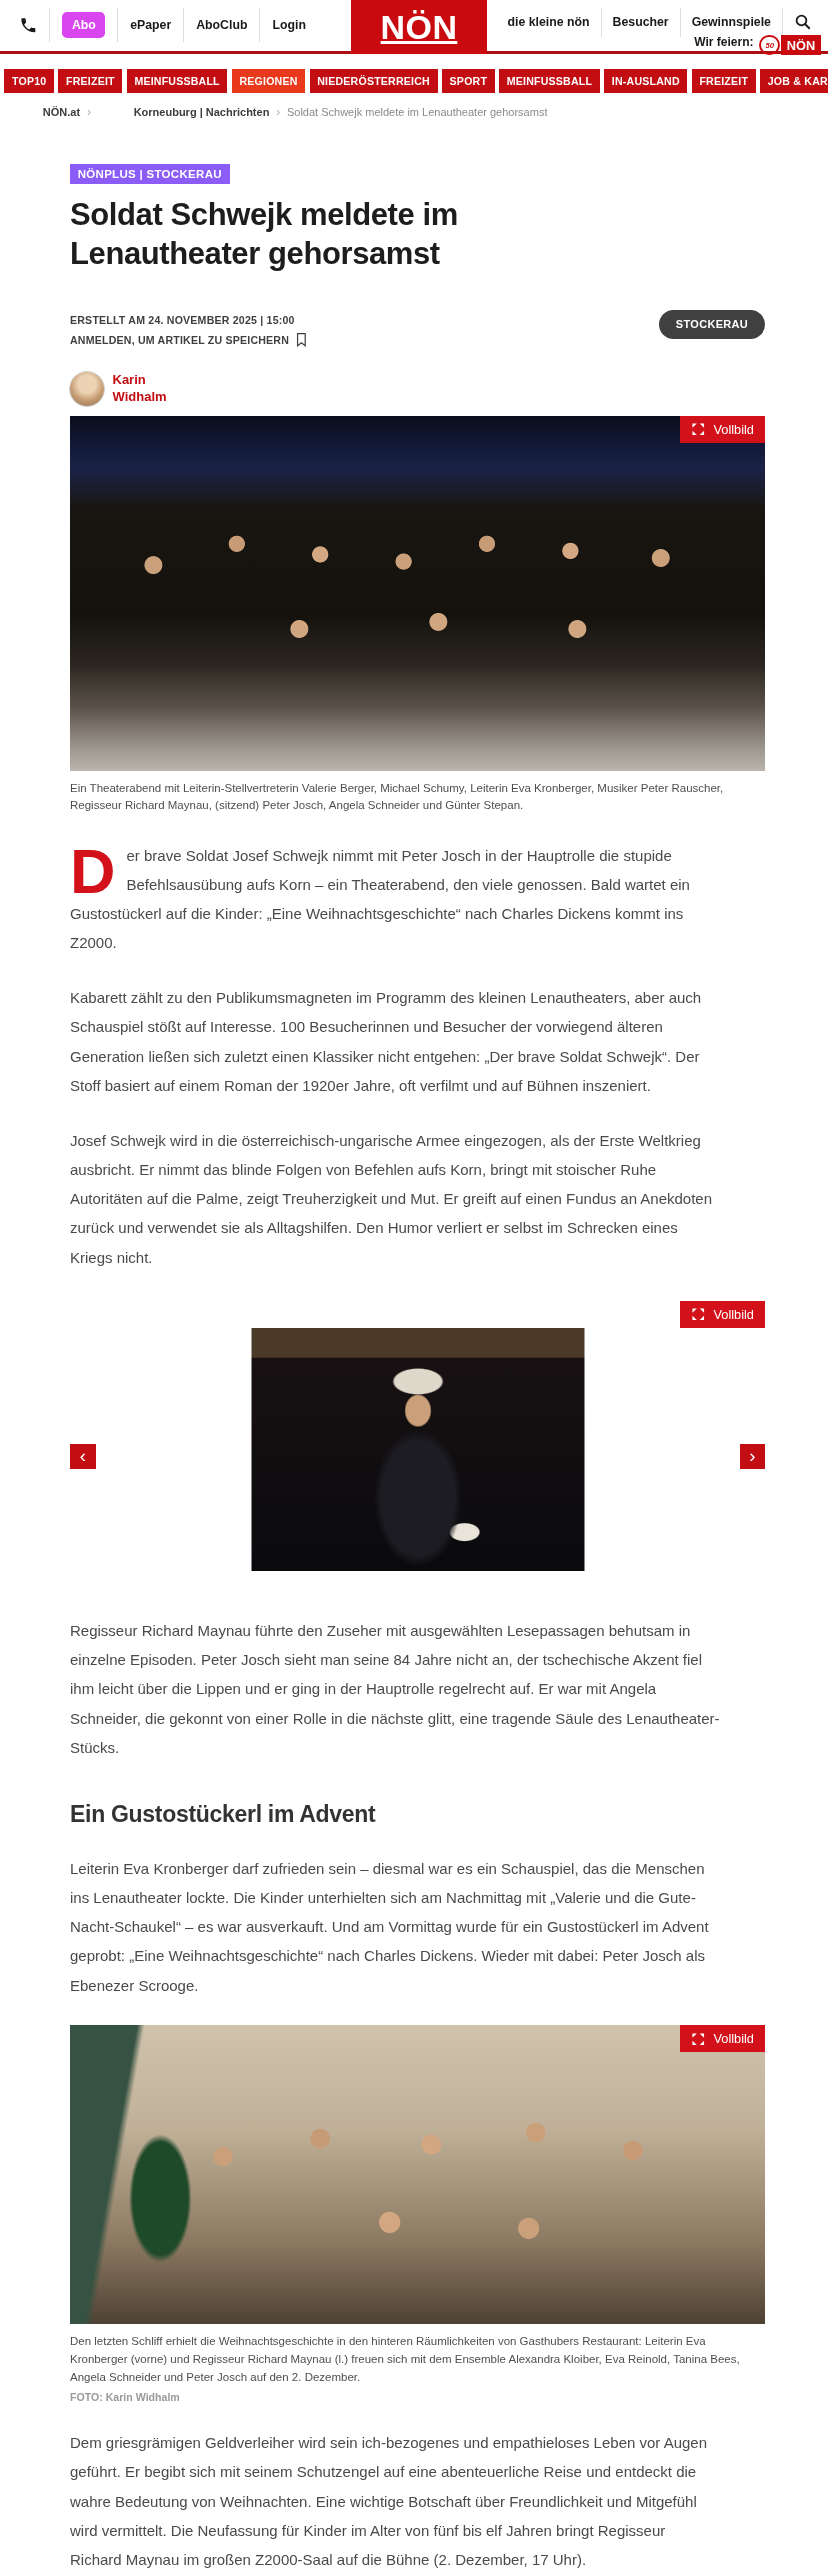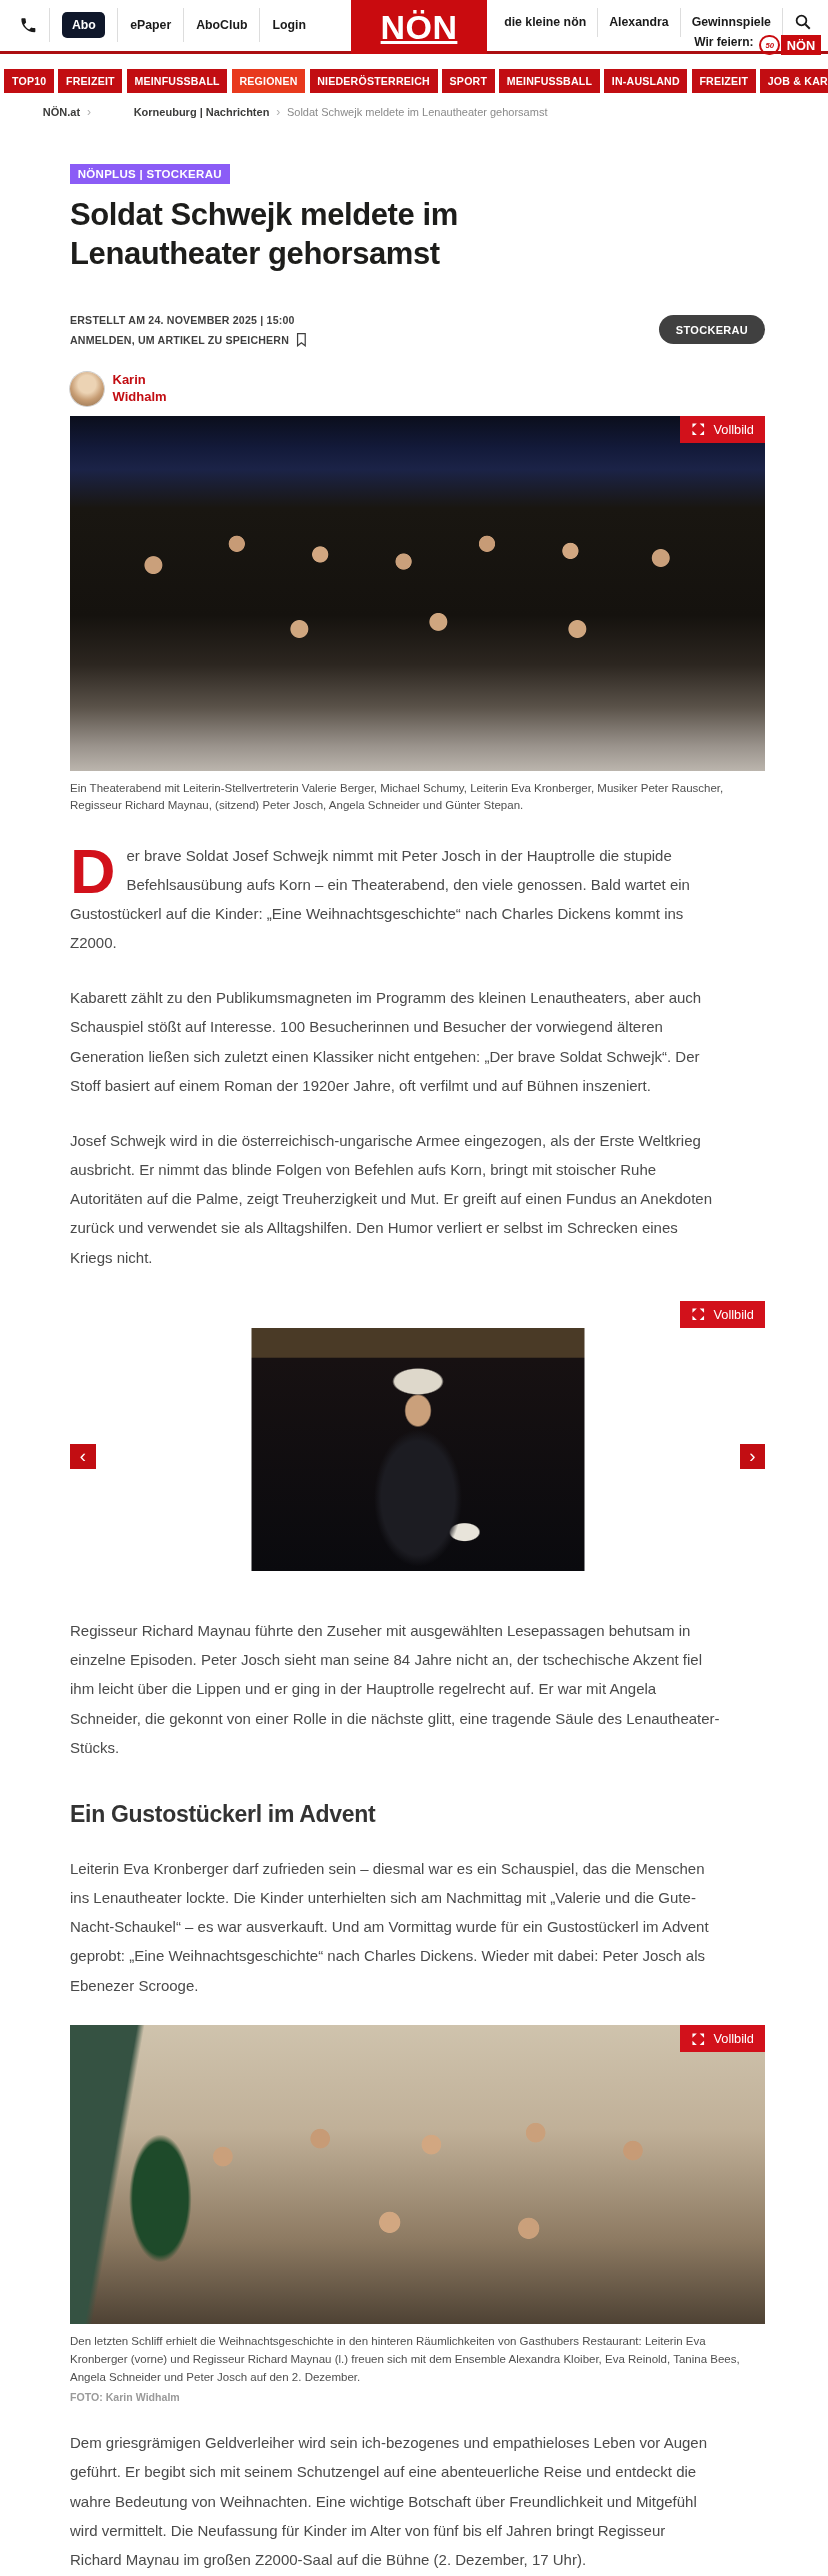--- a/index.html
+++ b/index.html
@@ -6,21 +6,21 @@
   body {
     width: 828px; background: #fff;
     font-family: "Liberation Sans", sans-serif;
     color: #4a4a4a;
   }
   
   .header { position: relative; height: 54px; border-bottom: 3.4px solid #ac0e12; background:#fff; }
   .header-left { position: absolute; left: 6.8px; top: 6.8px; display: flex; align-items: center; height: 37px; }
   .hl-cell { display: flex; align-items: center; height: 34px; padding: 0 12px; border-right: 0.9px solid #ddd; }
   .hl-link { font-weight: bold; font-size: 12.3px; color: #1a1a1a; text-decoration: none; }
-  .abo-btn { background: #0f172a; color: #fff; font-weight: bold; font-size: 12.3px; padding: 6px 9.4px; border-radius: 5.1px; border: 0; }
+  .abo-btn { background: #d946ef; color: #fff; font-weight: bold; font-size: 12.3px; padding: 6px 9.4px; border-radius: 5.1px; border: 0; }
   .phone-svg { width: 18.7px; height: 18.7px; }
   .logo {
     position: absolute; left: 351px; top: 0; width: 136px; height: 54px;
     background: #c90b0f; color: #fff; display: flex; align-items: center; justify-content: center;
     font-size: 34px; font-weight: 800; letter-spacing: 0.4px;
   }
   .header-right { position: absolute; right: 5.1px; top: 6.8px; display: flex; align-items: center; height: 31px; }
   .hr-cell { display: flex; align-items: center; height: 29px; padding: 0 11px; border-left: 0.9px solid #ddd; }
   .hr-cell:first-child { border-left: 0; }
   .search-svg { width: 18px; height: 18px; }
@@ -37,21 +37,21 @@
   
   .breadcrumb { display: flex; align-items: center; gap: 6.8px; padding: 12px 6.8px 8.5px; font-size: 11px; color: #8a8a8a; }
   .bc-strong { font-weight: bold; color: #3c3c3b; margin-left: 36px; }
   .bc-sep { color: #b0b0b0; font-size: 12px; }
   
   .article { width: 695px; margin: 36px 63px 0 70px; }
   .tag { display: inline-block; background: #8b5cf6; color: #fff; font-weight: 800; font-size: 11.5px;
     padding: 4.3px 7.7px; letter-spacing: 0.3px; }
   h1 { font-size: 31px; line-height: 1.23; color: #1d1d1b; font-weight: 800; letter-spacing: -0.4px;
     margin: 12px 0 37px; max-width: 561px; }
-  .meta { display: flex; justify-content: space-between; align-items: center; }
+  .meta { display: flex; justify-content: space-between; align-items: flex-start; }
   .meta-left { font-size: 10.6px; font-weight: bold; color: #3f3f3f; letter-spacing: 0.2px; line-height: 1.9; }
   .meta-save { display: flex; align-items: center; gap: 6px; }
   .bm-svg { width: 12.8px; height: 15.3px; }
   .loc-pill { background: #404040; color: #fff; font-weight: 800; font-size: 11px; letter-spacing: 0.3px;
     padding: 8.5px 17px; border-radius: 17px; border: 0; }
   .author { display: flex; align-items: center; gap: 8.5px; margin: 22px 0 10.2px; }
   .avatar { width: 34px; height: 34px; border-radius: 50%; flex: none;
     background: radial-gradient(circle at 50% 36%, #ecd3b4 0 32%, #c79d74 58%, #8a6a4a 100%);
     box-shadow: 0 0 0 0.9px #ccc; }
   .author-name { color: #c20d12; font-weight: bold; font-size: 13px; line-height: 1.3; width: 68px; }
@@ -132,21 +132,21 @@
     </div>
   </div>
 
   <a href="#" class="logo">NÖN</a>
 
   <div class="header-right">
     <div class="hr-cell">
       <a class="hl-link" href="#">die kleine nön</a>
     </div>
     <div class="hr-cell">
-      <a class="hl-link" href="#">Alexandra</a>
+      <a class="hl-link" href="#">Besucher</a>
     </div>
     <div class="hr-cell">
       <a class="hl-link" href="#">Gewinnspiele</a>
     </div>
     <div class="hr-cell">
       <svg class="search-svg" viewBox="0 0 24 24">
         <circle cx="10" cy="10" r="6.5" fill="none" stroke="#1a1a1a" stroke-width="2.4"></circle>
         <path d="M15 15l6 6" stroke="#1a1a1a" stroke-width="2.6"></path>
       </svg>
     </div>

